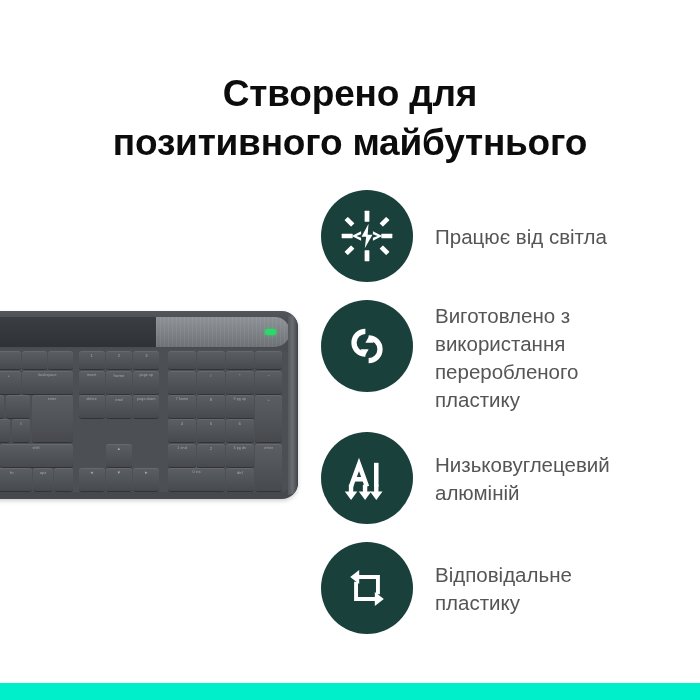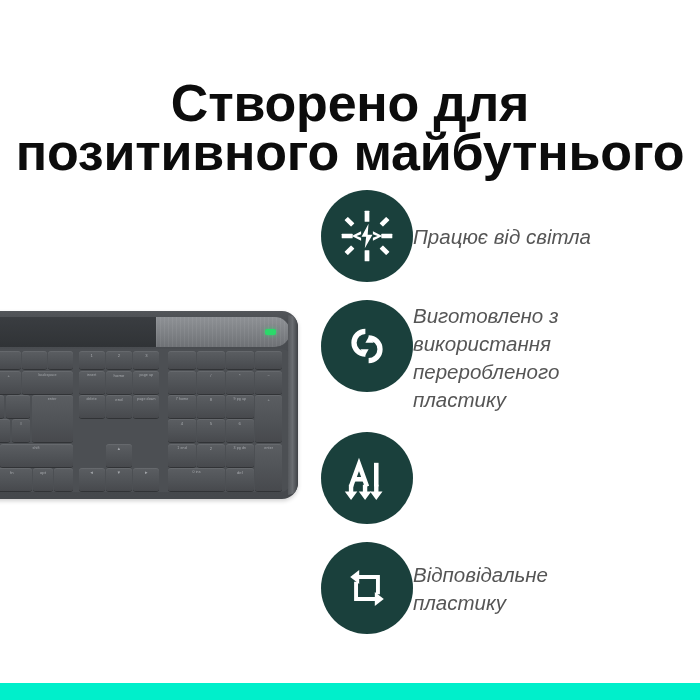--- a/index.html
+++ b/index.html
@@ -27,21 +27,21 @@
 
   
   .headline {
     position: absolute;
     left: 0;
     top: 44px;
     width: 700px;
     text-align: center;
     color: #0c0c0c;
     font-weight: 700;
-    font-size: 52px;
+    font-size: 37px;
     line-height: 49px;
     letter-spacing: -0.2px;
     white-space: pre-line;
   }
 
   
   .features {
     position: absolute;
     left: 321px;
     top: 190px;
@@ -63,24 +63,24 @@
     justify-content: center;
   }
   .feature-badge svg {
     display: block;
   }
   .feature-label {
     flex: 1 1 auto;
     color: #555555;
     font-size: 20.5px;
     line-height: 28px;
+    padding-left: 22px;
     padding-top: 2px;
     align-self: center;
     white-space: pre-line;
-    font-style: italic;
   }
 
   
   .feature-row.r1 { margin-bottom: 18px; }
   .feature-row.r2 { margin-bottom: 18px; }
   .feature-row.r3 { margin-bottom: 18px; }
   .feature-row.r4 { margin-bottom: 0; }
 
   
   .keyboard {
@@ -302,20 +302,22 @@
             <path d="M16.6 33.5 L28.4 33.5"></path>
             <path d="M43 14 L43 42"></path>
           </g>
           <g fill="#ffffff">
             <path d="M13 40 L13 48 L8.2 48 L15.6 58 L23 48 L18.2 48 L18.2 40 Z" transform="translate(-2.5 0)"></path>
             <path d="M29.6 40 L29.6 48 L24.8 48 L32.2 58 L39.6 48 L34.8 48 L34.8 40 Z" transform="translate(-2.5 0)"></path>
             <path d="M46.2 40 L46.2 48 L41.4 48 L48.8 58 L56.2 48 L51.4 48 L51.4 40 Z" transform="translate(-5.8 0)"></path>
           </g>
         </svg>
       </div>
+      <div class="feature-label">Низьковуглецевий
+алюміній</div>
     </div>
 
     <div class="feature-row r4">
       <div class="feature-badge">
         <svg width="50" height="50" viewBox="0 0 64 64" aria-hidden="true">
           <g fill="none" stroke="#ffffff" stroke-width="5">
             <path d="M20 18 L46 18 L46 40"></path>
             <path d="M44 46 L18 46 L18 24"></path>
           </g>
           <path d="M22 9 L22 27 L10.5 18 Z" fill="#ffffff"></path>

